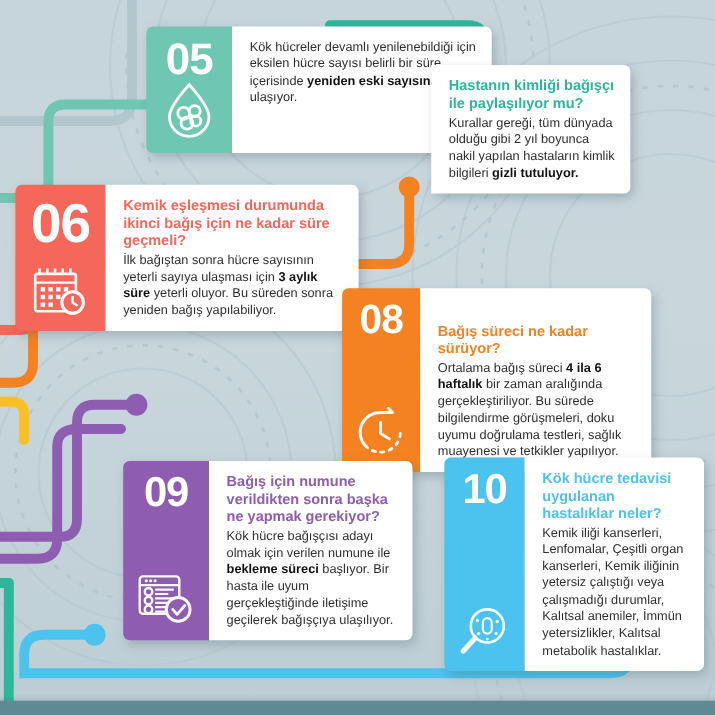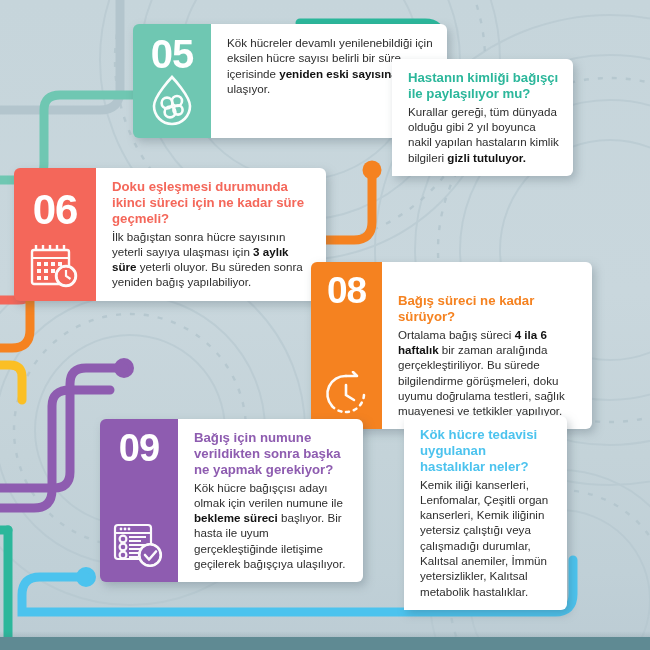--- a/index.html
+++ b/index.html
@@ -88,29 +88,29 @@
   #card05 .num { font-size:40px; margin-top:4px; }
   #card05 .body { width:240px; }
 
   #card07 { left:392px; top:59px;  width:257px; }
   #card07 .numpad { width:76px; }
   #card07 .num { font-size:40px; margin-top:4px; }
   #card07 .body { width:181px; }
 
   #card06 { left:14px;  top:168px; width:312px; }
   #card06 .numpad { width:82px; }
-  #card06 .num { font-size:42px; margin-top:15px; }
+  #card06 .num { font-size:50px; margin-top:4px; }
   #card06 .body { width:230px; }
 
   #card08 { left:311px; top:262px; width:281px; }
   #card08 .numpad { width:71px; }
   #card08 .num { font-size:37px; margin-top:4px; }
   #card08 .body { width:210px; }
 
-  #card09 { left:100px; top:419px; width:263px; }
+  #card09 { left:112px; top:419px; width:263px; }
   #card09 .numpad { width:78px; }
   #card09 .num { font-size:38px; margin-top:4px; }
   #card09 .body { width:185px; }
 
   #card10 { left:404px; top:416px; width:243px; }
   #card10 .numpad { width:73px; }
   #card10 .num { font-size:38px; margin-top:4px; }
   #card10 .body { width:163px; }
 </style>
 </head>
@@ -216,21 +216,21 @@
               <rect x="15" y="35" width="4" height="4"></rect>
           </g>
           <circle cx="37" cy="35" r="10" fill="#f4675a"></circle>
           <circle cx="37" cy="35" r="9.6"></circle>
           <path d="M37 29v6l4.5 3" stroke-width="2.2"></path>
         </svg>
       </div>
       <div class="arrow" style="border-left: 13px solid rgb(244, 103, 90);"></div>
     </div>
     <div class="body">
-      <h3 style="color: rgb(244, 103, 90);">Doku eşleşmesi durumunda ikinci süreci için ne kadar süre geçmeli?</h3>
+      <h3 style="color: rgb(244, 103, 90);">Kemik eşleşmesi durumunda ikinci bağış için ne kadar süre geçmeli?</h3>
       <p>İlk bağıştan sonra hücre sayısının yeterli sayıya ulaşması için <b>3 aylık süre</b> yeterli oluyor. Bu süreden sonra yeniden bağış yapılabiliyor.</p>
     </div>
   </div>
 
   <div class="card" id="card08">
     <div class="numpad" style="background: rgb(245, 130, 32);">
       <div class="num">08</div>
       <div class="ico">
         <svg width="48" height="46" viewBox="0 0 48 46" fill="none" stroke="#fff" stroke-width="2.6">
           <path d="M24 5 a18 18 0 1 0 0.1 0" stroke-dasharray="0 0" opacity="0"></path>
@@ -274,20 +274,38 @@
       </div>
       <div class="arrow" style="border-left: 13px solid rgb(142, 92, 176);"></div>
     </div>
     <div class="body">
       <h3 style="color: rgb(142, 92, 176);">Bağış için numune verildikten sonra başka ne yapmak gerekiyor?</h3>
       <p>Kök hücre bağışçısı adayı olmak için verilen numune ile <b>bekleme süreci</b> başlıyor. Bir hasta ile uyum gerçekleştiğinde iletişime geçilerek bağışçıya ulaşılıyor.</p>
     </div>
   </div>
 
   <div class="card" id="card10">
+    <div class="numpad" style="background: rgb(76, 195, 238);">
+      <div class="num">10</div>
+      <div class="ico">
+        <svg width="50" height="46" viewBox="0 0 50 46" fill="none" stroke="#fff" stroke-width="2.4">
+          <circle cx="27" cy="18" r="15"></circle>
+          <path d="M16 29 L5 41" stroke-width="4.6" stroke-linecap="round"></path>
+          <path d="M27 11 a4 4 0 0 1 4 4 v6 a4 4 0 0 1 -8 0 v-6 a4 4 0 0 1 4 -4 Z" stroke-width="2"></path>
+          <g fill="#fff" stroke="none">
+            <circle cx="18" cy="13" r="1.5"></circle>
+              <circle cx="36" cy="14" r="1.5"></circle>
+            <circle cx="19" cy="25" r="1.5"></circle>
+              <circle cx="35" cy="25" r="1.5"></circle>
+            <circle cx="27" cy="30" r="1.3"></circle>
+          </g>
+        </svg>
+      </div>
+      <div class="arrow" style="border-left: 13px solid rgb(76, 195, 238);"></div>
+    </div>
     <div class="body">
       <h3 style="color: rgb(76, 195, 238);">Kök hücre tedavisi uygulanan hastalıklar neler?</h3>
       <p>Kemik iliği kanserleri, Lenfomalar, Çeşitli organ kanserleri, Kemik iliğinin yetersiz çalıştığı veya çalışmadığı durumlar, Kalıtsal anemiler, İmmün yetersizlikler, Kalıtsal metabolik hastalıklar.</p>
     </div>
   </div>
 
   <div class="band-shadow"></div>
   <div class="bottom-band"></div>
 
 </div>

